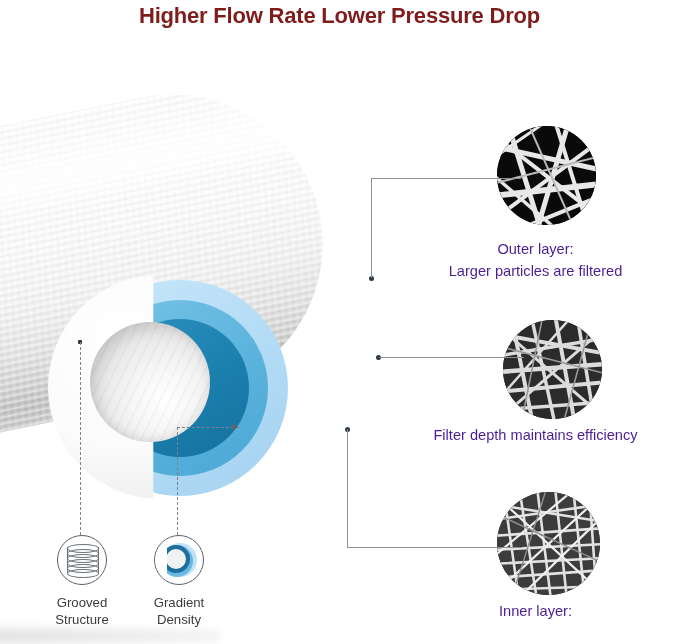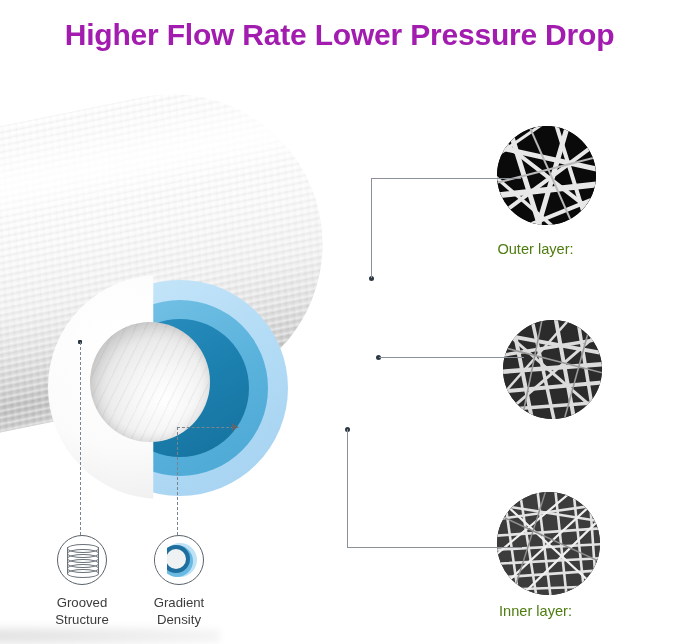--- a/index.html
+++ b/index.html
@@ -8,22 +8,22 @@
     background:#ffffff;
     font-family:"Liberation Sans", sans-serif;
     overflow:hidden;
     position:relative;
   }
   #stage{position:relative;width:679px;height:644px;overflow:hidden;background:#fff;}
 
   
   .header{position:absolute;top:0;left:0;width:679px;text-align:center;}
   .title{
-    font-size:30px;font-weight:bold;color:#a21caf;
-    letter-spacing:-0.2px;line-height:30px;margin-top:20px;
+    font-size:22px;font-weight:bold;color:#7f1d1d;
+    letter-spacing:-0.2px;line-height:30px;margin-top:1px;
   }
   .subtitle{
     font-size:13.6px;color:#3a3a3a;line-height:21px;
     margin:6px auto 0;width:650px;font-weight:normal;
   }
 
   
   .cartridge{position:absolute;left:-190px;top:168px;width:560px;height:330px;}
   .body-tube{
     position:absolute;left:0;top:0;width:520px;height:300px;
@@ -103,21 +103,21 @@
   .sem-middle{left:503px;top:320px;width:99px;height:99px;background:#2e2e2e;}
   .sem-inner{left:497px;top:492px;width:103px;height:103px;background:#3a3a3a;}
 
   
   .lead{position:absolute;background:#8a9199;}
   .lead-h{height:1px;}
   .lead-v{width:1px;}
   .dot{position:absolute;width:5px;height:5px;border-radius:50%;background:#2b3742;}
 
   
-  .cap{position:absolute;text-align:center;color:#4d7c0f;font-size:14.6px;line-height:22px;}
+  .cap{position:absolute;text-align:center;color:#4c1d95;font-size:14.6px;line-height:22px;}
   .cap .l1{display:block;}
   .cap .l2{display:block;}
   .cap-outer{left:392px;top:238px;width:287px;}
   .cap-middle{left:392px;top:424px;width:287px;}
   .cap-inner{left:392px;top:600px;width:287px;}
 
   
   .feat{position:absolute;text-align:center;width:110px;}
   .feat .lbl{margin-top:9px;font-size:13.2px;line-height:17px;color:#3c3c3c;}
   .feat-grooved{left:27px;top:535px;}
@@ -274,22 +274,24 @@
 
   <div class="dot" style="left:376px;top:355px;"></div>
   <div class="lead lead-h" style="left:379px;top:357px;width:145px;"></div>
 
   <div class="dot" style="left:345px;top:427px;"></div>
   <div class="lead lead-v" style="left:347px;top:429px;height:118px;"></div>
   <div class="lead lead-h" style="left:347px;top:547px;width:175px;"></div>
 
   <div class="cap cap-outer">
     <span class="l1">Outer layer:</span>
+    <span class="l2">Larger particles are filtered</span>
   </div>
   <div class="cap cap-middle">
+    <span class="l2">Filter depth maintains efficiency</span>
   </div>
   <div class="cap cap-inner">
     <span class="l1">Inner layer:</span>
   </div>
 
   <div class="dash-dot" style="left:78px;top:340px;"></div>
   <div class="dash" style="left:80px;top:342px;height:193px;"></div>
 
   <div class="dash-h" style="left:177px;top:427px;width:62px;"></div>
   <div class="arrowhead" style="left:232px;top:423px;"></div>

